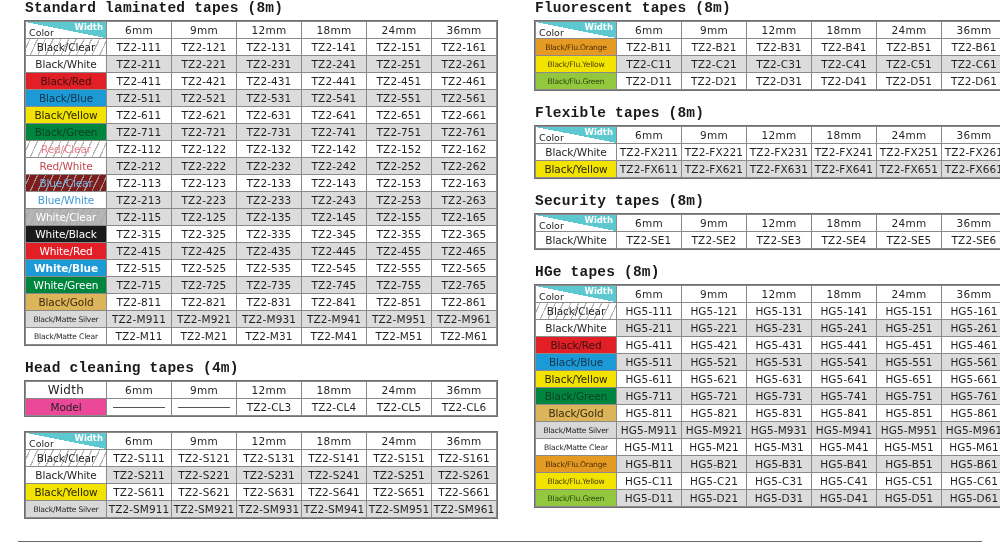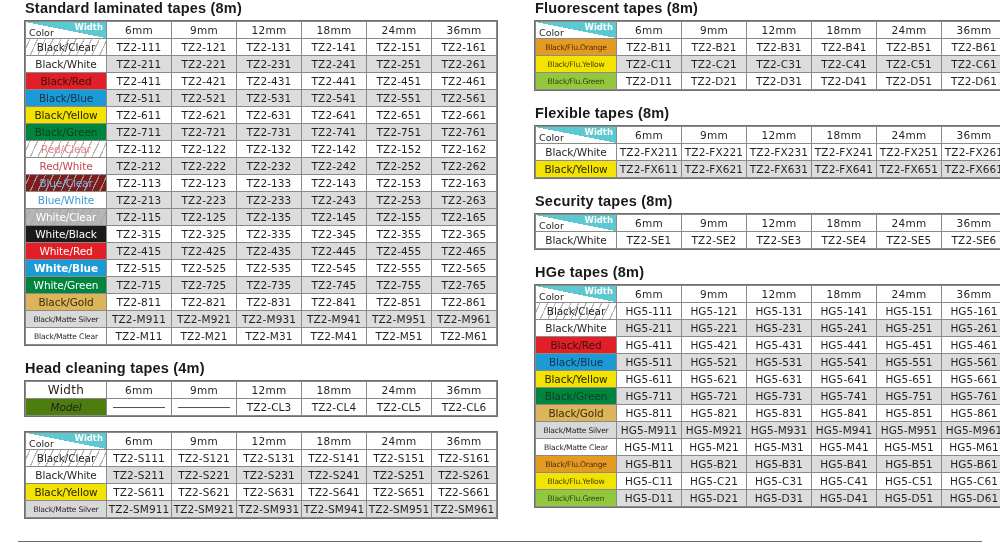--- a/index.html
+++ b/index.html
@@ -23,21 +23,21 @@
   .col-left  { left: 24px;  width: 468px; }
   .col-right { left: 534px; width: 468px; }
 
   .sec-title {
     font-size: 14.5px;
     font-weight: bold;
     color: #1a1a1a;
     letter-spacing: 0.2px;
     margin: 0 0 4px 1px;
     white-space: nowrap;
-    font-family: Liberation Sans, sans-serif;
+    font-family: Liberation Mono, monospace;
   }
   .section { margin-bottom: 14px; }
 
   table.tape {
     border-collapse: separate;
     border-spacing: 1px;
     background: #8a8a8a;
     border: 1px solid #6f6f6f;
     width: 468px;
     table-layout: fixed;
@@ -342,21 +342,21 @@
               <th class="wh">6mm</th>
               <th class="wh">9mm</th>
               <th class="wh">12mm</th>
               <th class="wh">18mm</th>
               <th class="wh">24mm</th>
               <th class="wh">36mm</th>
             </tr>
           </thead>
           <tbody>
             <tr>
-              <td class="cc" style="background: #4d7c0f; color: rgb(35, 31, 32); font-style: italic;"><span class="cc-txt">Model</span></td>
+              <td class="cc" style="background: #ec4899; color: rgb(35, 31, 32);"><span class="cc-txt">Model</span></td>
               <td class="dc mdl"><span class="dash"></span></td>
               <td class="dc mdl"><span class="dash"></span></td>
               <td class="dc mdl">TZ2-CL3</td>
               <td class="dc mdl">TZ2-CL4</td>
               <td class="dc mdl">TZ2-CL5</td>
               <td class="dc mdl">TZ2-CL6</td>
             </tr>
           </tbody>
         </table>
       </div>

